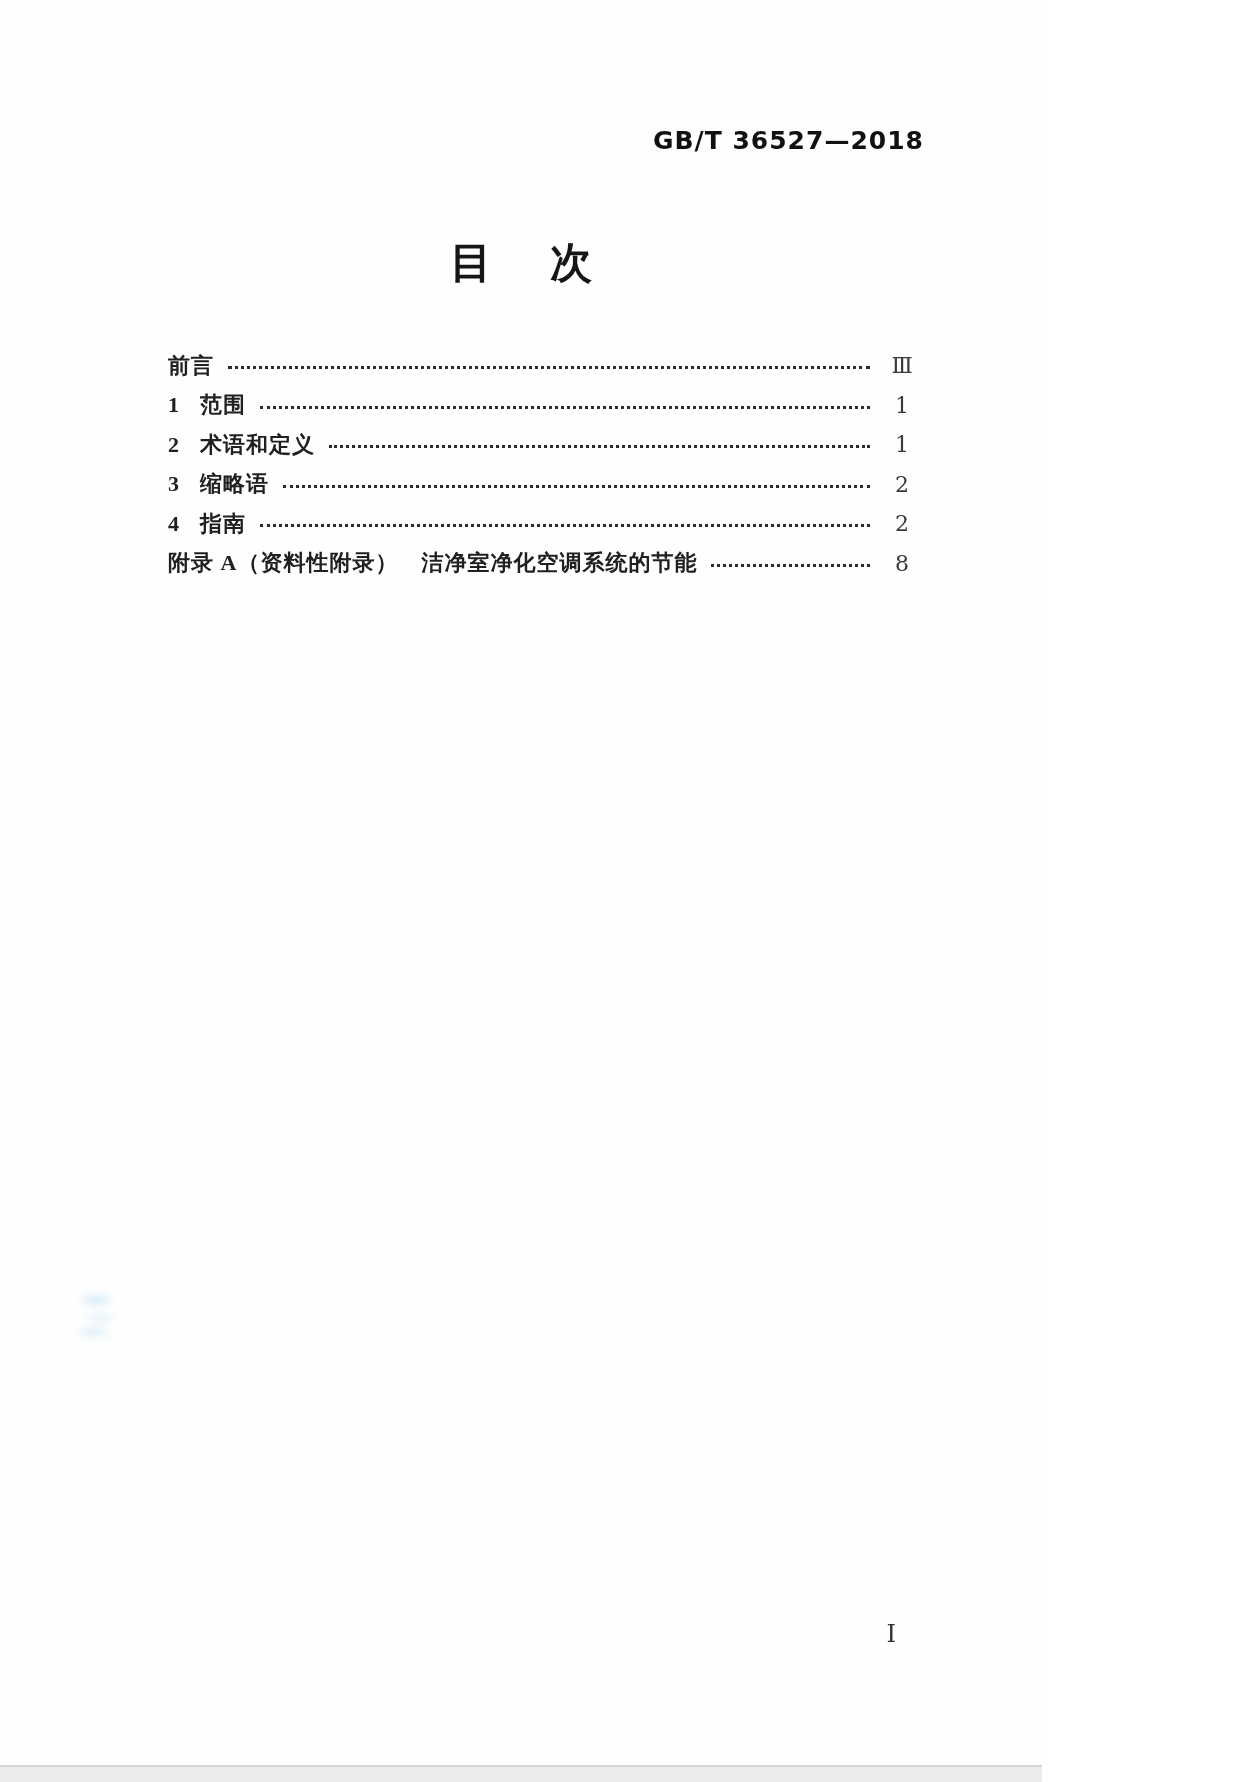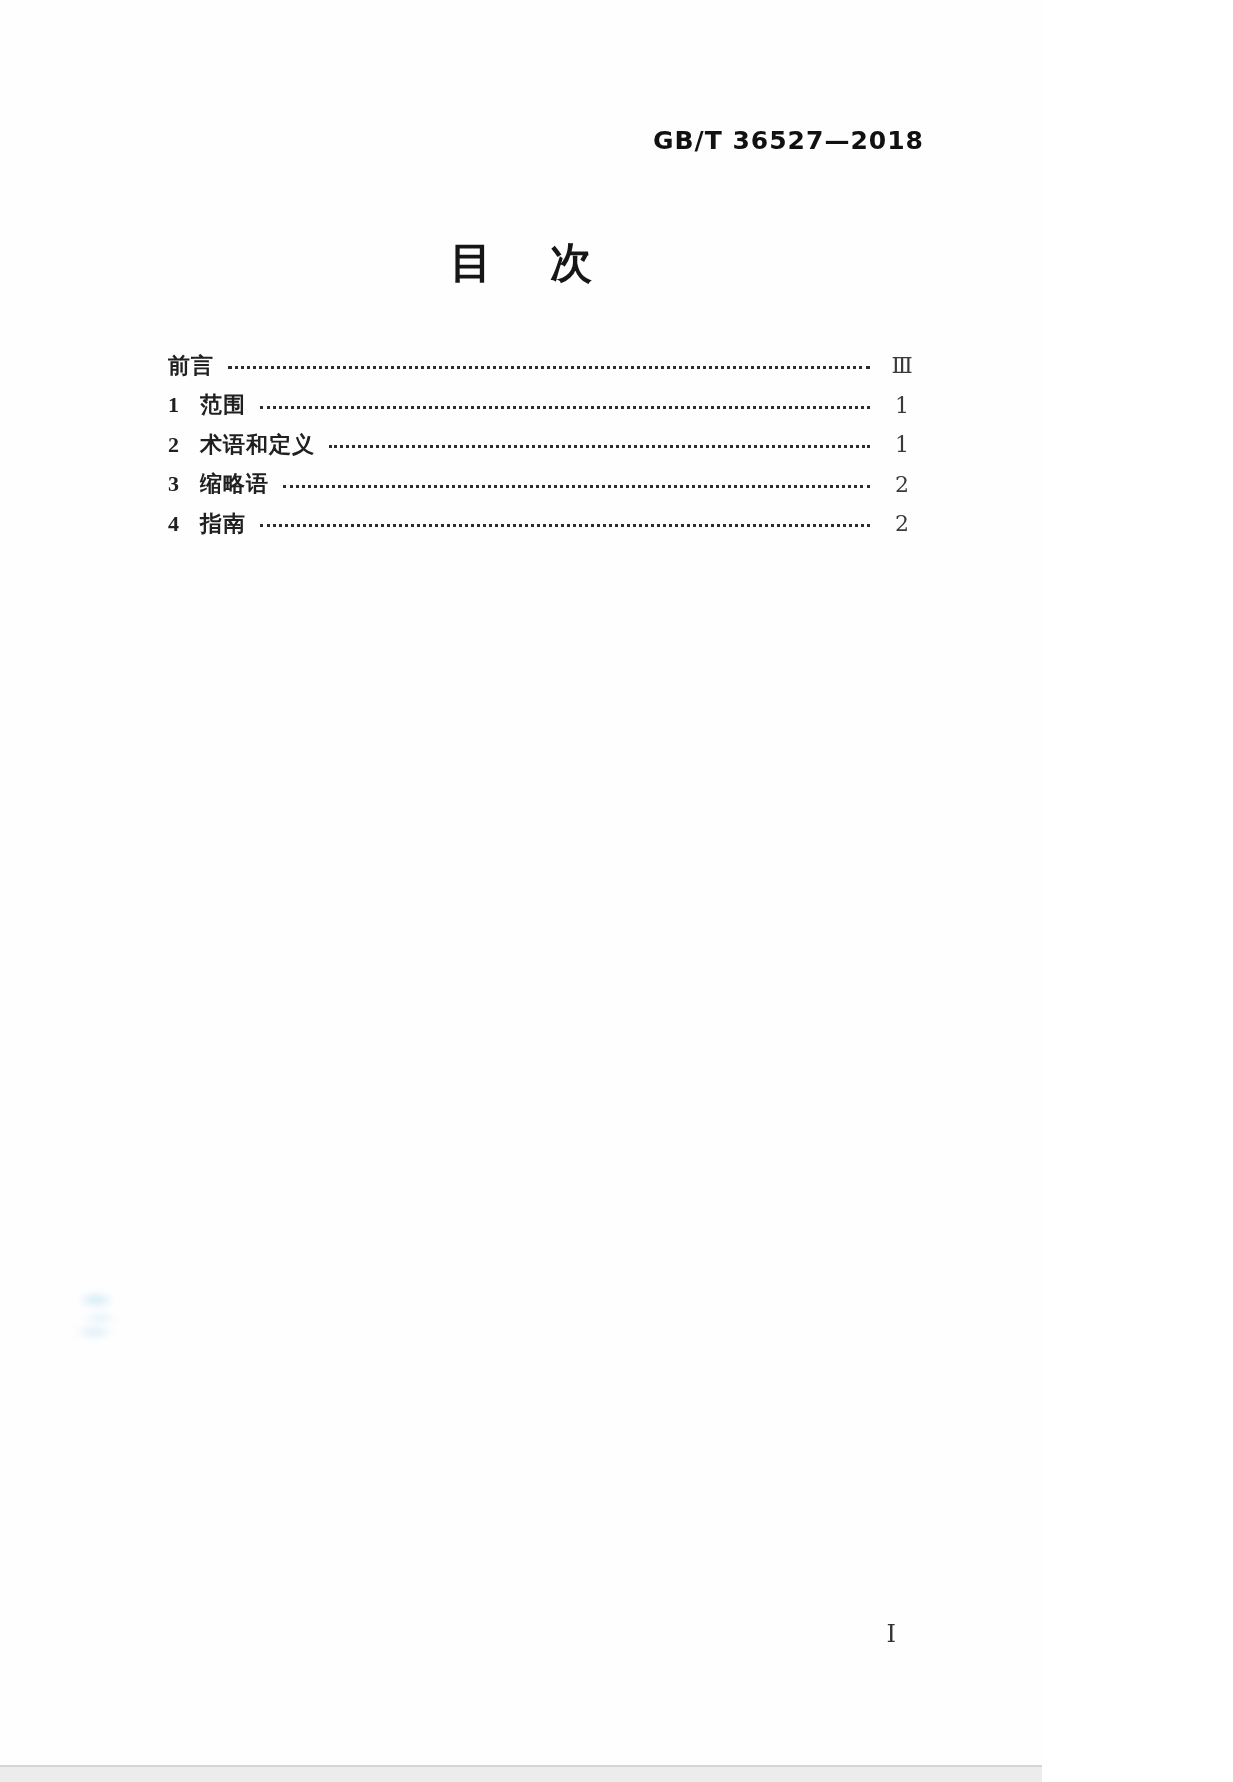--- a/index.html
+++ b/index.html
@@ -152,20 +152,26 @@
       <span class="toc-label">缩略语</span>
       <span class="leader"></span>
       <span class="toc-page">2</span>
     </div>
       <div class="toc-row">
       <span class="toc-num">4</span>
       <span class="toc-label">指南</span>
       <span class="leader"></span>
       <span class="toc-page">2</span>
     </div>
+      <div class="toc-row">
+
+      <span class="toc-label">附录 A（资料性附录）　洁净室净化空调系统的节能</span>
+      <span class="leader"></span>
+      <span class="toc-page">8</span>
+    </div>
     </div>
 
   <div class="scan-smudge"></div>
 
   <div class="footer-page-number">Ⅰ</div>
 
   <div class="scan-edge"></div>
 
 </div>
 

